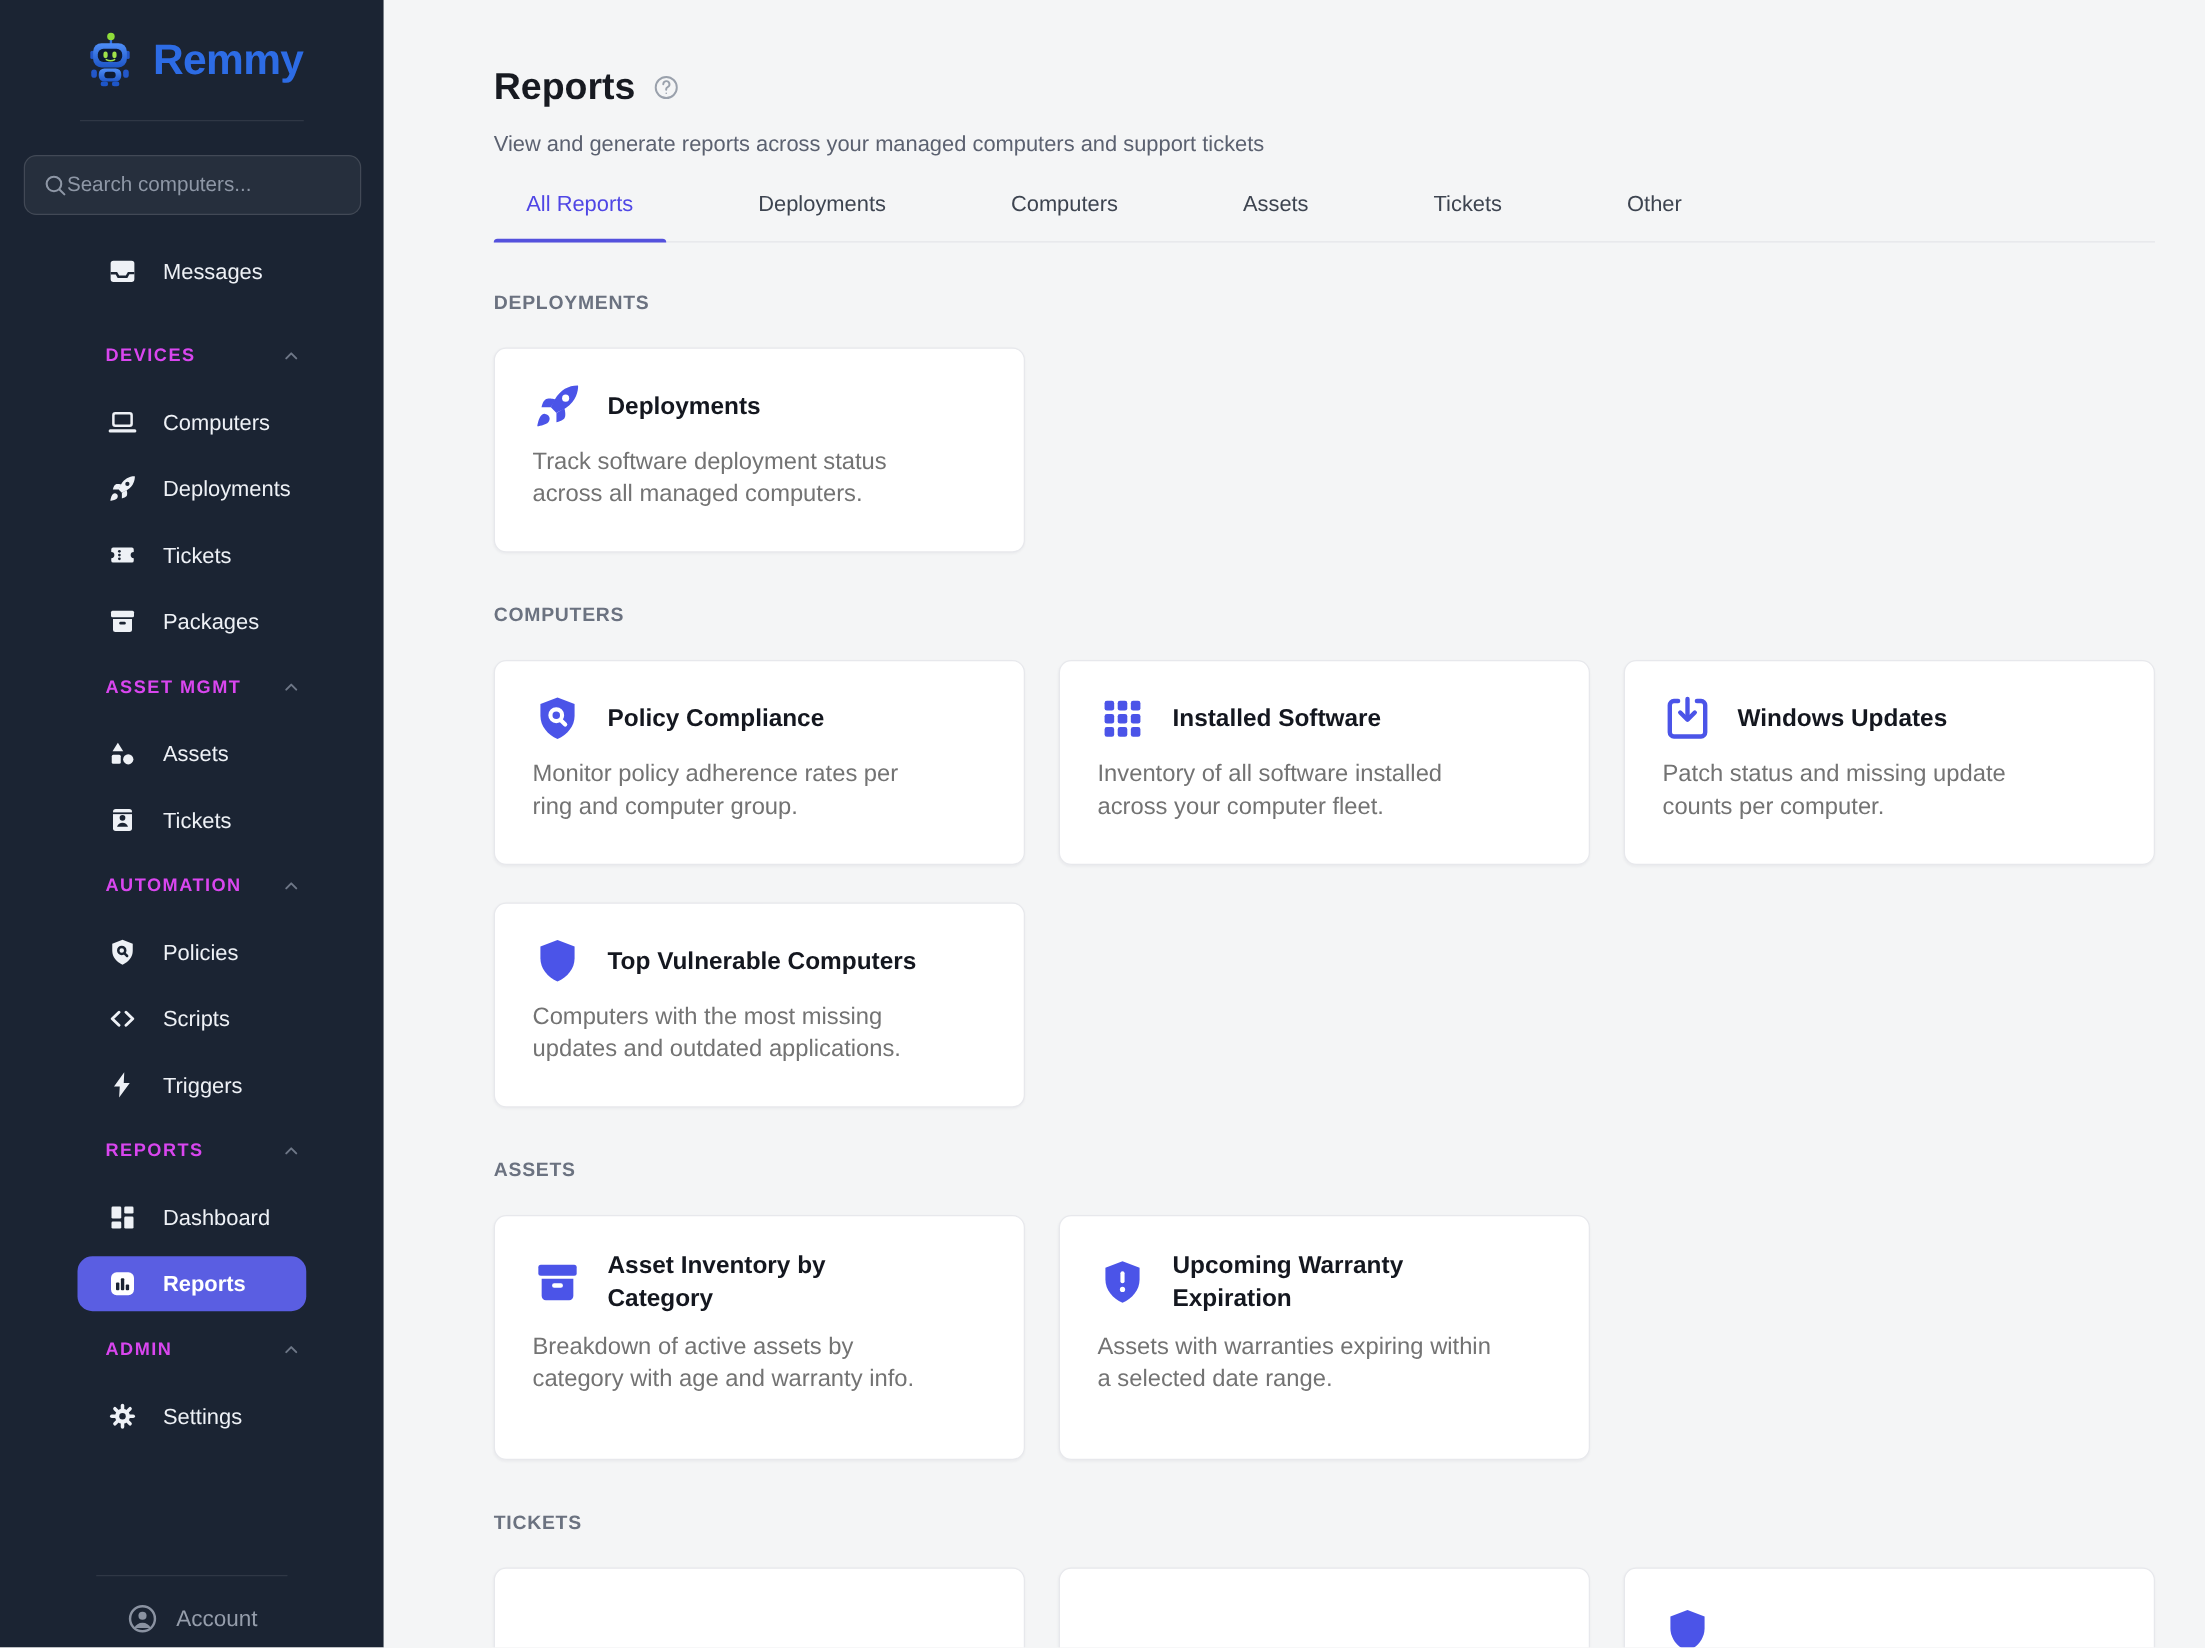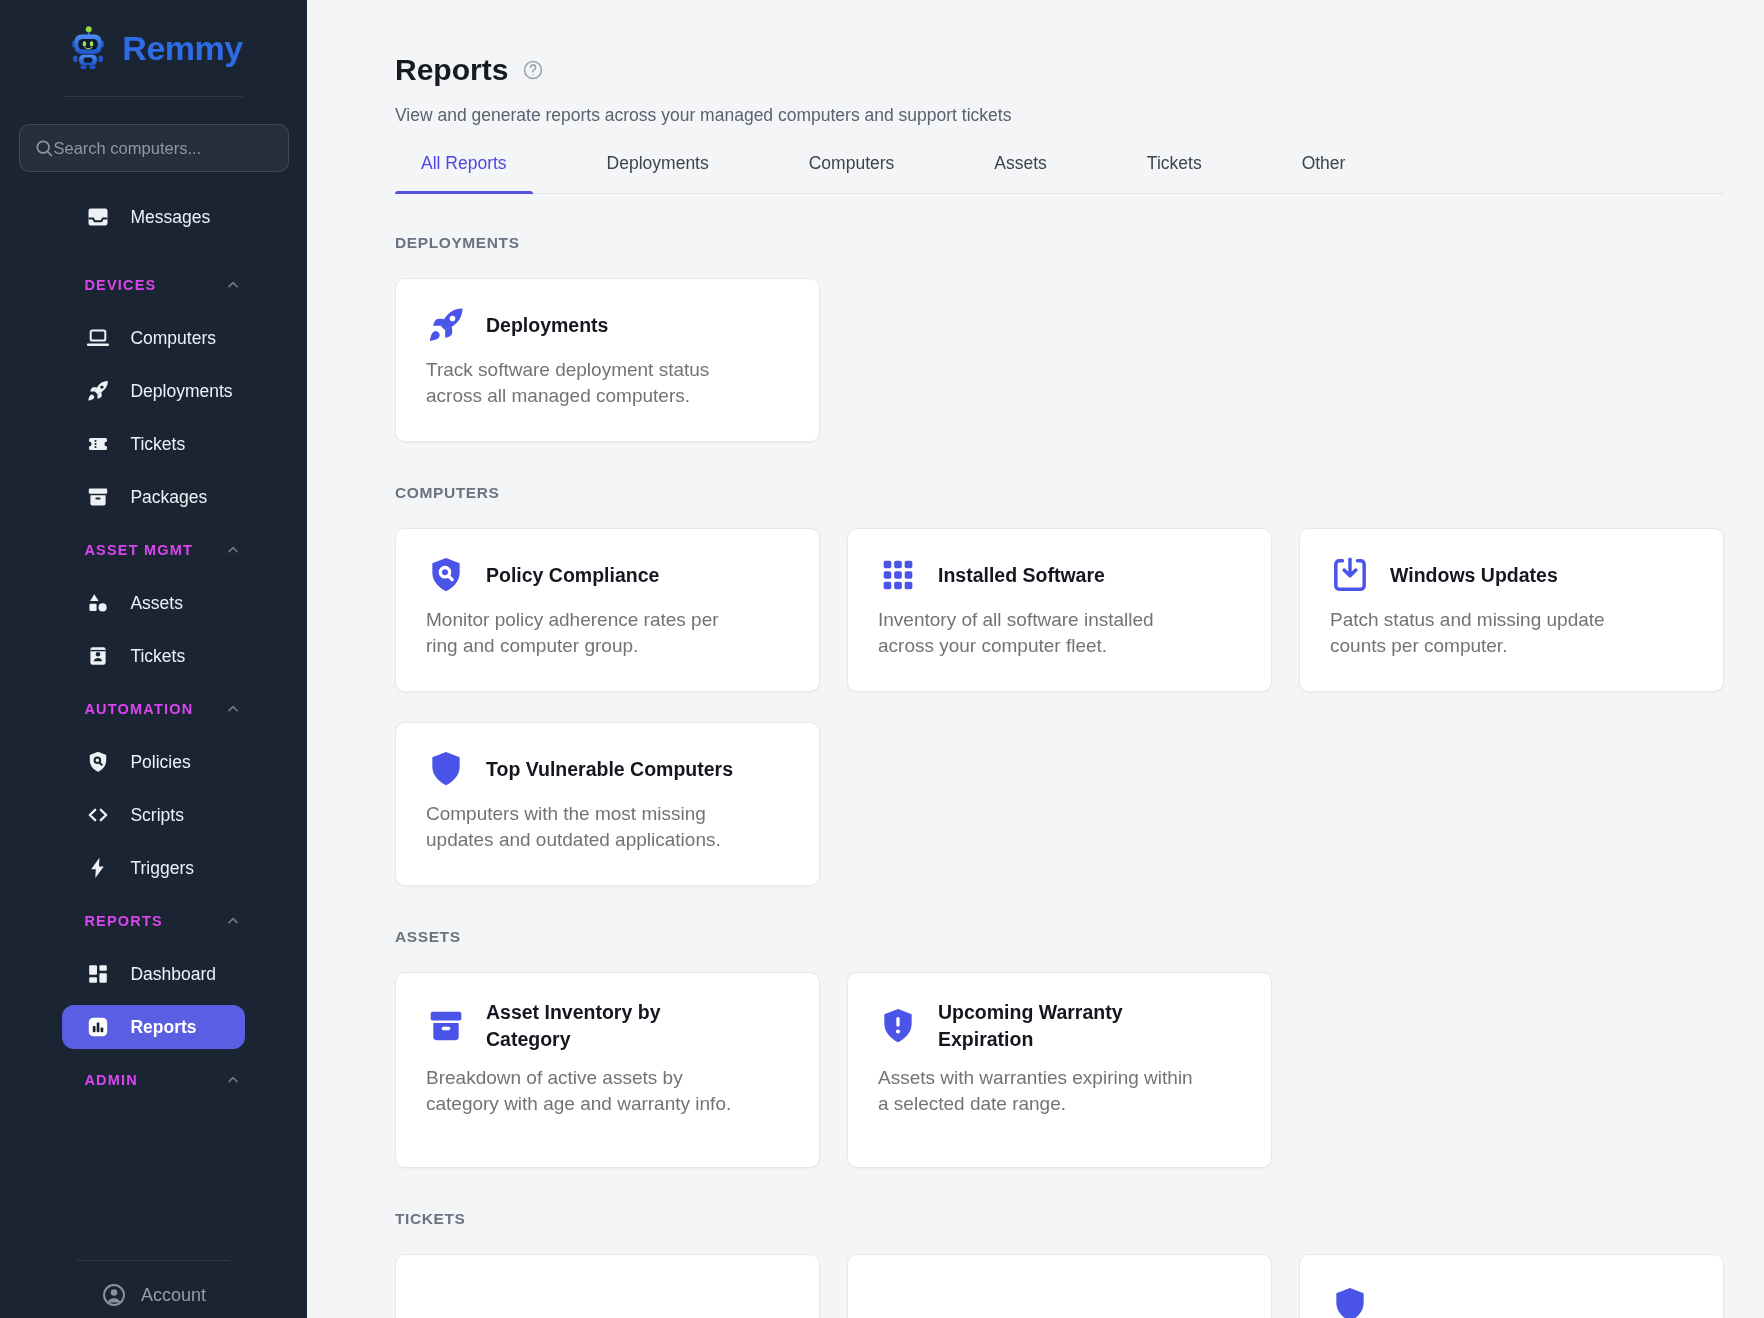--- a/index.html
+++ b/index.html
@@ -259,20 +259,35 @@
         <span class="nav-label">Reports</span>
       </div>
       <div class="nav-section">
         <span class="nav-section-label">ADMIN</span>
         <span class="ico chev">
           <svg viewBox="0 0 24 24" fill="none" stroke="currentColor" stroke-width="2.4" stroke-linecap="round" stroke-linejoin="round">
             <path d="m6 14.5 6-6 6 6"></path>
           </svg>
         </span>
       </div>
+      <div class="nav-item">
+        <span class="ico">
+          <svg viewBox="0 0 24 24">
+            <g fill="currentColor">
+              <rect x="10.6" y="2" width="2.8" height="20" rx="1.4"></rect>
+              <rect x="10.6" y="2" width="2.8" height="20" rx="1.4" transform="rotate(45 12 12)"></rect>
+              <rect x="10.6" y="2" width="2.8" height="20" rx="1.4" transform="rotate(90 12 12)"></rect>
+              <rect x="10.6" y="2" width="2.8" height="20" rx="1.4" transform="rotate(135 12 12)"></rect>
+              <circle cx="12" cy="12" r="6"></circle>
+            </g>
+            <circle cx="12" cy="12" r="2.6" class="hole-f"></circle>
+          </svg>
+        </span>
+        <span class="nav-label">Settings</span>
+      </div>
     </nav>
 
   <div class="side-footer">
     <div class="account-row">
       <span class="ico">
         <svg viewBox="0 0 24 24" fill="none" stroke="currentColor" stroke-width="1.8">
             <circle cx="12" cy="12" r="9.2"></circle>
             <circle cx="12" cy="9.8" r="3" fill="currentColor" stroke="none"></circle>
             <path d="M5.8 18.9c1.3-2.6 3.5-4 6.2-4s4.9 1.4 6.2 4z" fill="currentColor" stroke="none"></path>
           </svg>

